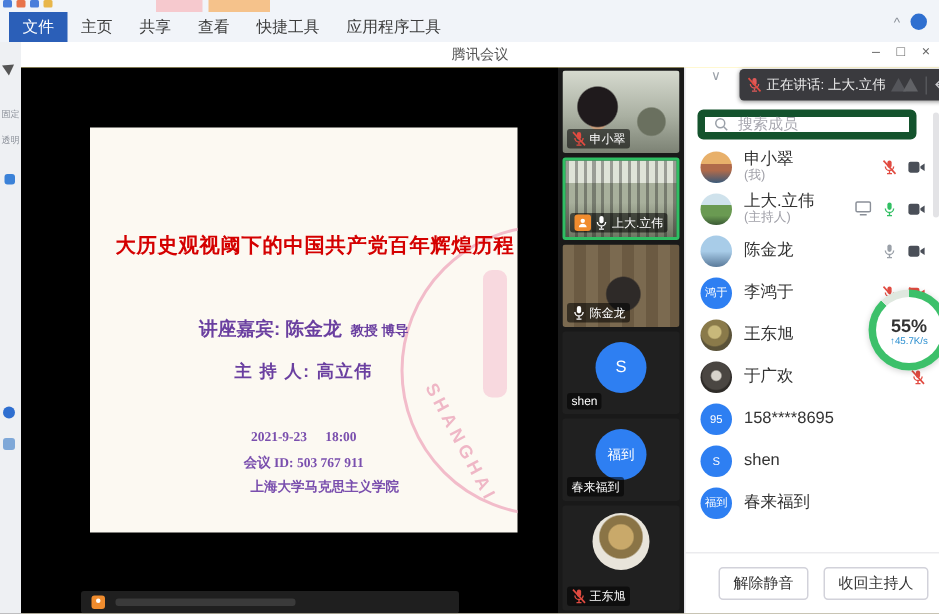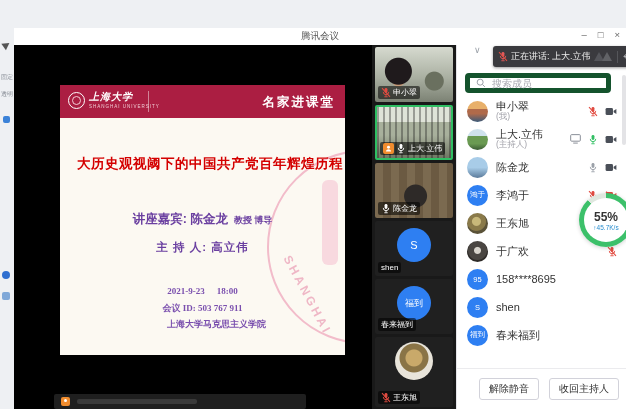--- a/index.html
+++ b/index.html
@@ -33,21 +33,21 @@
   .slide-header{position:absolute;left:0;top:0;width:285px;height:33px;background:#ab1e42;}
   .logo-circle{position:absolute;left:8px;top:7px;width:15px;height:15px;border:1px solid #fff;border-radius:50%;}
   .logo-circle i{position:absolute;left:3px;top:3px;width:7px;height:7px;border:1px solid #f4cdd7;border-radius:50%;display:block;}
   .logo-cn{position:absolute;left:29px;top:5px;font-family:"Liberation Serif",serif;font-style:italic;font-weight:bold;font-size:10px;color:#fff;letter-spacing:1px;}
   .logo-en{position:absolute;left:29px;top:19px;font-size:4.5px;color:#f0c9d2;letter-spacing:1px;}
   .logo-div{position:absolute;left:88px;top:6px;width:1px;height:21px;background:rgba(255,255,255,.45);}
   .hdr-right{position:absolute;right:10px;top:9px;font-size:12.5px;font-weight:bold;color:#fff;letter-spacing:2px;}
   .slide-title{position:absolute;left:15px;right:0;top:70px;text-align:center;font-size:13.5px;font-weight:bold;color:#d40000;letter-spacing:.5px;}
   .sline{position:absolute;left:0;right:0;text-align:center;color:#6a3fa0;font-weight:bold;}
   .guest{top:126px;font-size:12.5px;}
-  .guest small{font-size:9px;font-weight:bold;margin-left:6px;font-family:Liberation Serif, serif;}
+  .guest small{font-size:9px;font-weight:bold;margin-left:6px;}
   .hostline{top:155px;font-size:11.5px;letter-spacing:1px;}
   .meta{font-family:"Liberation Serif",serif;color:#7a4fae;font-weight:bold;font-size:9px;}
   .dt{top:201px;} .dt .t2{margin-left:12px;}
   .mid{top:217px;} .org{top:233px;padding-left:28px;}
   .wm-circle{position:absolute;left:207px;top:65px;width:190px;height:190px;border:2.5px solid #f2bcca;border-radius:50%;}
   .wm-text{position:absolute;left:233px;top:168px;font-size:12px;font-weight:bold;color:#efb7c6;letter-spacing:3px;transform:rotate(62deg);transform-origin:left top;}
   .wm-shape{position:absolute;left:262px;top:95px;width:16px;height:85px;background:#f7ced8;border-radius:6px;opacity:.75;}
   .share-bar{position:absolute;left:40px;top:349px;width:252px;height:15px;background:#1f1f1f;border-radius:2px;display:flex;align-items:center;}
   .share-ic{width:9px;height:9px;background:#f08c2e;border-radius:2px;margin-left:7px;position:relative;}
   .share-ic:after{content:"";position:absolute;left:3px;top:2px;width:3px;height:3px;border-radius:50%;background:#fff;}
@@ -108,20 +108,40 @@
   .net-spd{font-size:6.5px;color:#2b8fd0;}
   .panel-footer{position:absolute;left:0;right:0;bottom:0;height:41px;border-top:1px solid #ebebee;display:flex;align-items:center;justify-content:flex-end;gap:10px;padding-right:8px;box-sizing:border-box;}
   .pf-btn{padding:3px 9px;border:1px solid #d2d2da;border-radius:3px;font-size:10px;color:#333;background:#fff;cursor:default;white-space:nowrap;}
   .scroll-thumb{position:absolute;right:1px;top:30px;width:4px;height:70px;background:#e3e3e6;border-radius:2px;}
 </style>
 </head>
 <body>
 
 <div class="screen">
 
+  <div class="ribbon">
+    <div class="qat">
+      <i style="background:#4a7edb"></i>
+      <i style="background:#e8734a"></i>
+      <i style="background:#4a7edb"></i>
+      <i style="background:#e8b64a"></i>
+    </div>
+    <div class="ctx-pink"></div>
+    <div class="ctx-orange"></div>
+    <div class="tab-row">
+        <div class="rtab active">文件</div>
+        <div class="rtab">主页</div>
+        <div class="rtab">共享</div>
+        <div class="rtab">查看</div>
+        <div class="rtab">快捷工具</div>
+        <div class="rtab">应用程序工具</div>
+      </div>
+    <div class="ribbon-caret">^</div>
+    <div class="help-dot"></div>
+  </div>
 
   <div class="left-strip">
     <span class="cursor-icon"></span>
     <span class="strip-txt" style="top:45px">固定</span>
     <span class="strip-txt" style="top:62px">透明</span>
     <span class="strip-dot" style="left:3px;top:88px;width:7px;height:7px;background:#3b82d8"></span>
     <span class="strip-dot" style="left:2px;top:243px;width:8px;height:8px;background:#2f6fd0;border-radius:50%"></span>
     <span class="strip-dot" style="left:2px;top:264px;width:8px;height:8px;background:#7fa8d8"></span>
   </div>
 
@@ -130,29 +150,20 @@
       <span class="wtitle">腾讯会议</span>
       <span class="wctrls">
         <span>–</span>
         <span>□</span>
         <span>×</span>
       </span>
     </div>
 
     <div class="video-area">
       <div class="slide">
-        <div class="slide-header">
-          <span class="logo-circle">
-              <i></i>
-            </span>
-          <span class="logo-cn">上海大学</span>
-          <span class="logo-en">SHANGHAI UNIVERSITY</span>
-          <span class="logo-div"></span>
-          <span class="hdr-right">名家进课堂</span>
-        </div>
         <div class="wm-circle"></div>
         <div class="wm-shape"></div>
         <div class="wm-text">SHANGHAI</div>
         <div class="slide-title">大历史观视阈下的中国共产党百年辉煌历程</div>
         <div class="sline guest">
           <span>讲座嘉宾: 陈金龙</span><small>教授 博导</small>
         </div>
         <div class="sline hostline">主 持 人: 高立伟</div>
         <div class="sline meta dt">
           <span>2021-9-23</span><span class="t2">18:00</span>

